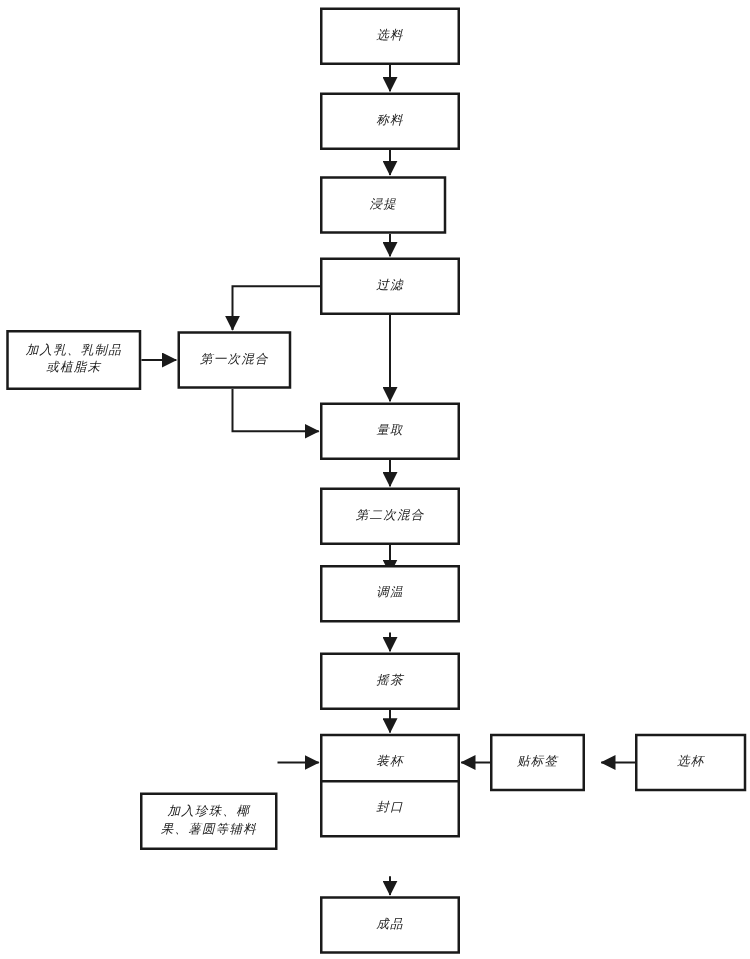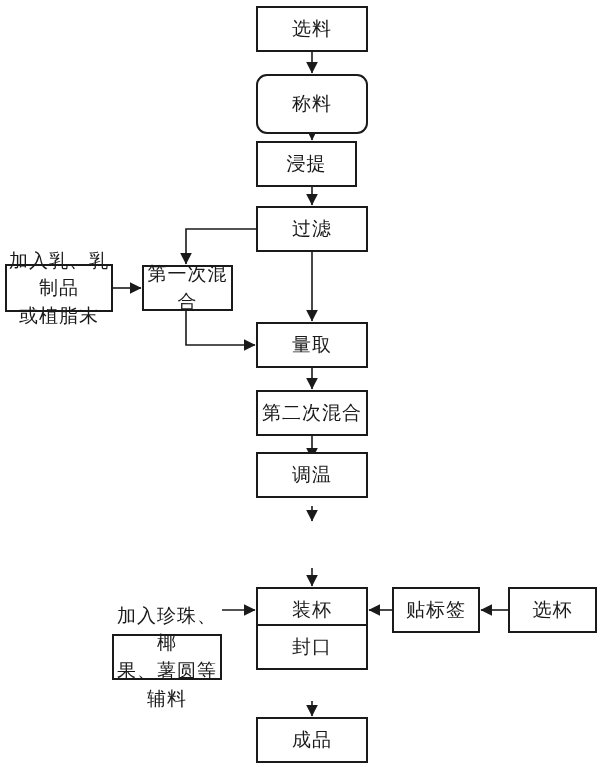--- a/index.html
+++ b/index.html
@@ -26,24 +26,25 @@
   }
   .node {
     position: absolute;
     box-sizing: border-box;
     border: 2px solid #1a1a1a;
     background: #ffffff;
     display: flex;
     align-items: center;
     justify-content: center;
     text-align: center;
-    font-size: 19px;
+    font-size: 10px;
     line-height: 1.45;
     white-space: pre-line;
     letter-spacing: 1px;
+    font-style: italic;
   }
 </style>
 </head>
 <body>
 
 <div class="canvas">
 
   <svg class="edges-layer" width="600" height="767" viewBox="0 0 600 767" xmlns="http://www.w3.org/2000/svg">
     <defs>
       <marker id="arrow" viewBox="0 0 10 10" refX="9.5" refY="5" markerWidth="7.5" markerHeight="7.5" orient="auto-start-reverse">
@@ -64,30 +65,31 @@
       <path d="M312,568 L312,586" marker-end="url(#arrow)"></path>
       <path d="M222,610 L255,610" marker-end="url(#arrow)"></path>
       <path d="M508,610 L481,610" marker-end="url(#arrow)"></path>
       <path d="M392,610 L369,610" marker-end="url(#arrow)"></path>
       <path d="M312,633 L312,654" marker-end="url(#arrow)"></path>
       <path d="M312,701 L312,716" marker-end="url(#arrow)"></path>
     </g>
   </svg>
 
   <div class="node" style="left:256px; top:6px;   width:112px; height:46px;">选料</div>
-  <div class="node" style="left:256px; top:74px;  width:112px; height:60px;border-radius:11px;">称料</div>
+  <div class="node" style="left:256px; top:74px;  width:112px; height:46px;">称料</div>
   <div class="node" style="left:256px; top:141px; width:101px; height:46px;">浸提</div>
   <div class="node" style="left:256px; top:206px; width:112px; height:46px;">过滤</div>
   <div class="node" style="left:5px;   top:264px; width:108px; height:48px;">加入乳、乳制品
 或植脂末</div>
   <div class="node" style="left:142px; top:265px; width:91px;  height:46px;">第一次混合</div>
   <div class="node" style="left:256px; top:322px; width:112px; height:46px;">量取</div>
   <div class="node" style="left:256px; top:390px; width:112px; height:46px;">第二次混合</div>
   <div class="node" style="left:256px; top:452px; width:112px; height:46px;">调温</div>
+  <div class="node" style="left:256px; top:522px; width:112px; height:46px;">摇茶</div>
   <div class="node" style="left:112px; top:587px; width:110px; height:46px;margin-top:47px;">加入珍珠、椰
 果、薯圆等辅料</div>
   <div class="node" style="left:256px; top:587px; width:112px; height:46px;">装杯</div>
-  <div class="node" style="left:392px; top:587px; width:88px;  height:46px;">贴标签</div>
+  <div class="node" style="left:392px; top:587px; width:76px;  height:46px;">贴标签</div>
   <div class="node" style="left:508px; top:587px; width:89px;  height:46px;">选杯</div>
   <div class="node" style="left:256px; top:624px; width:112px; height:46px;">封口</div>
   <div class="node" style="left:256px; top:717px; width:112px; height:46px;">成品</div>
 
 </div>
 
 </body></html>

